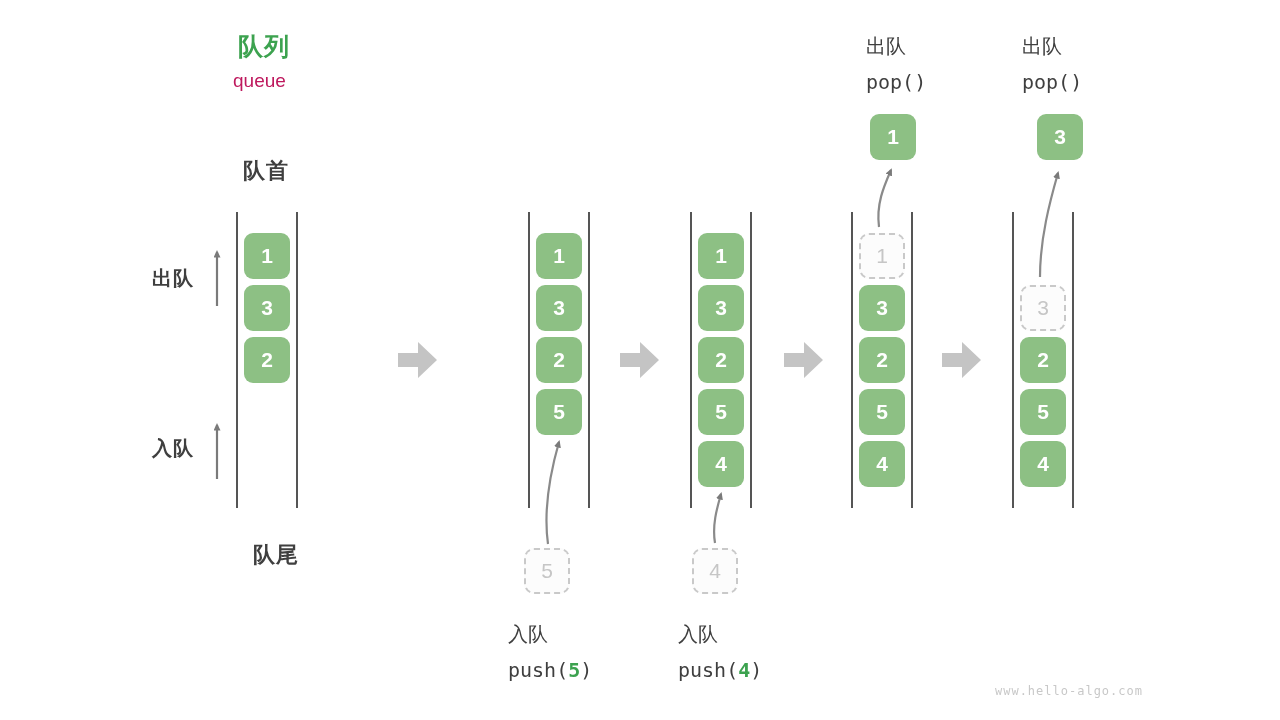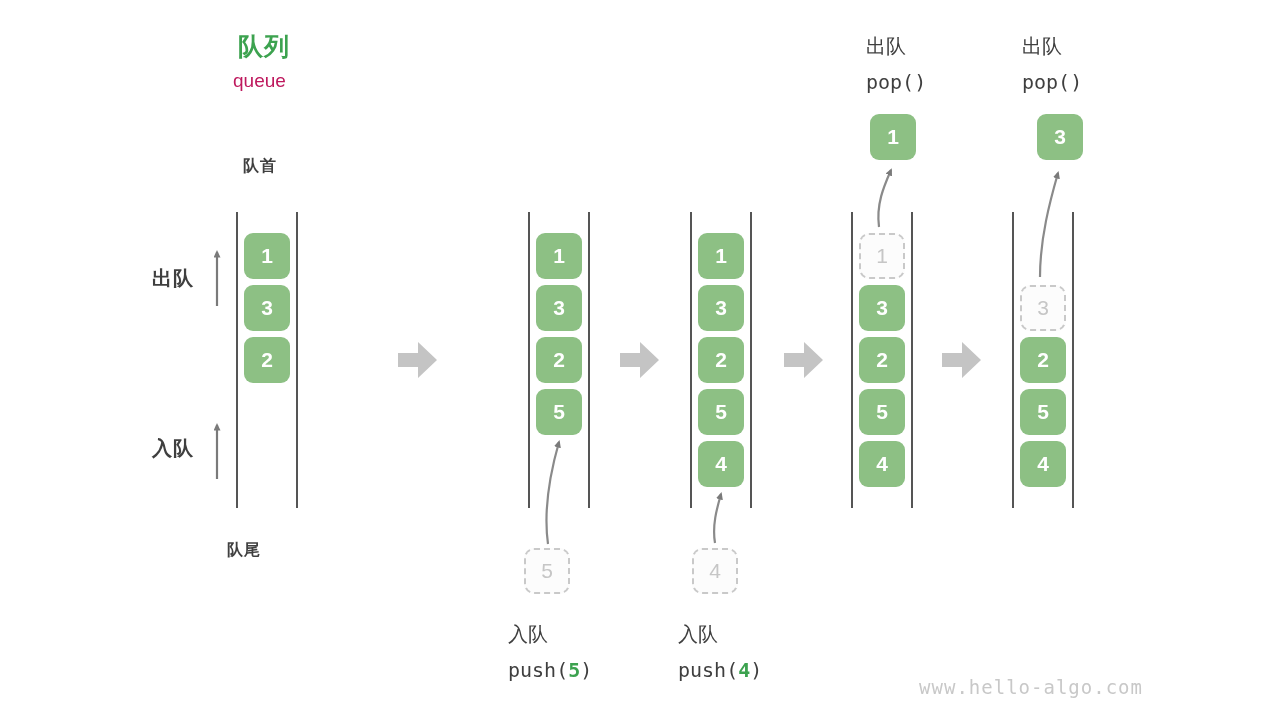--- a/index.html
+++ b/index.html
@@ -5,23 +5,23 @@
   html,body{margin:0;padding:0;background:#ffffff;}
   #canvas{
     position:relative;width:1181px;height:720px;background:#ffffff;overflow:hidden;
     font-family:"Liberation Sans","DejaVu Sans",sans-serif;color:#3f3f3f;
   }
   .abs{position:absolute;}
   
   .title{left:238px;top:30px;font-size:25px;font-weight:bold;color:#3ca24f;letter-spacing:1px;}
   .subtitle{left:233px;top:70px;font-size:19px;color:#be185d;}
   
-  .side-label{font-size:16px;font-weight:bold;color:#3f3f3f;letter-spacing:1px;}
+  .side-label{font-size:22px;font-weight:bold;color:#3f3f3f;letter-spacing:1px;}
   .front-label{left:243px;top:156px;}
-  .rear-label{left:227px;top:540px;}
+  .rear-label{left:253px;top:540px;}
   .deq-label{left:152px;top:265px;font-size:20px;}
   .enq-label{left:152px;top:435px;font-size:20px;}
   
   .queue{
     position:absolute;top:212px;width:62px;height:296px;box-sizing:border-box;
     border-left:2px solid #555555;border-right:2px solid #555555;
   }
   .box{
     position:absolute;left:6px;width:46px;height:46px;border-radius:9px;
     background:#8dc084;color:#ffffff;font-size:21px;font-weight:bold;
@@ -39,21 +39,21 @@
   .staged{
     position:absolute;width:42px;height:42px;border-radius:10px;background:#fcfcfc;
     border:2px dashed #c9c9c9;color:#c6c6c6;font-size:21px;line-height:42px;text-align:center;
   }
   
   .op{position:absolute;font-size:20px;color:#3f3f3f;line-height:36px;white-space:nowrap;}
   .op .code{font-family:"DejaVu Sans Mono","Liberation Mono",monospace;font-size:20px;text-align:center;}
   .op .arg{color:#3ca24f;font-weight:bold;}
   .watermark{
     right:38px;bottom:22px;font-family:"DejaVu Sans Mono","Liberation Mono",monospace;
-    font-size:19px;color:#c8c8c8;letter-spacing:1px;margin-top:40px;
+    font-size:12px;color:#c8c8c8;letter-spacing:1px;margin-top:40px;
   }
   svg{position:absolute;left:0;top:0;}
 </style>
 </head>
 <body>
 
 <div id="canvas">
 
   <svg width="1280" height="720">
     <defs>

